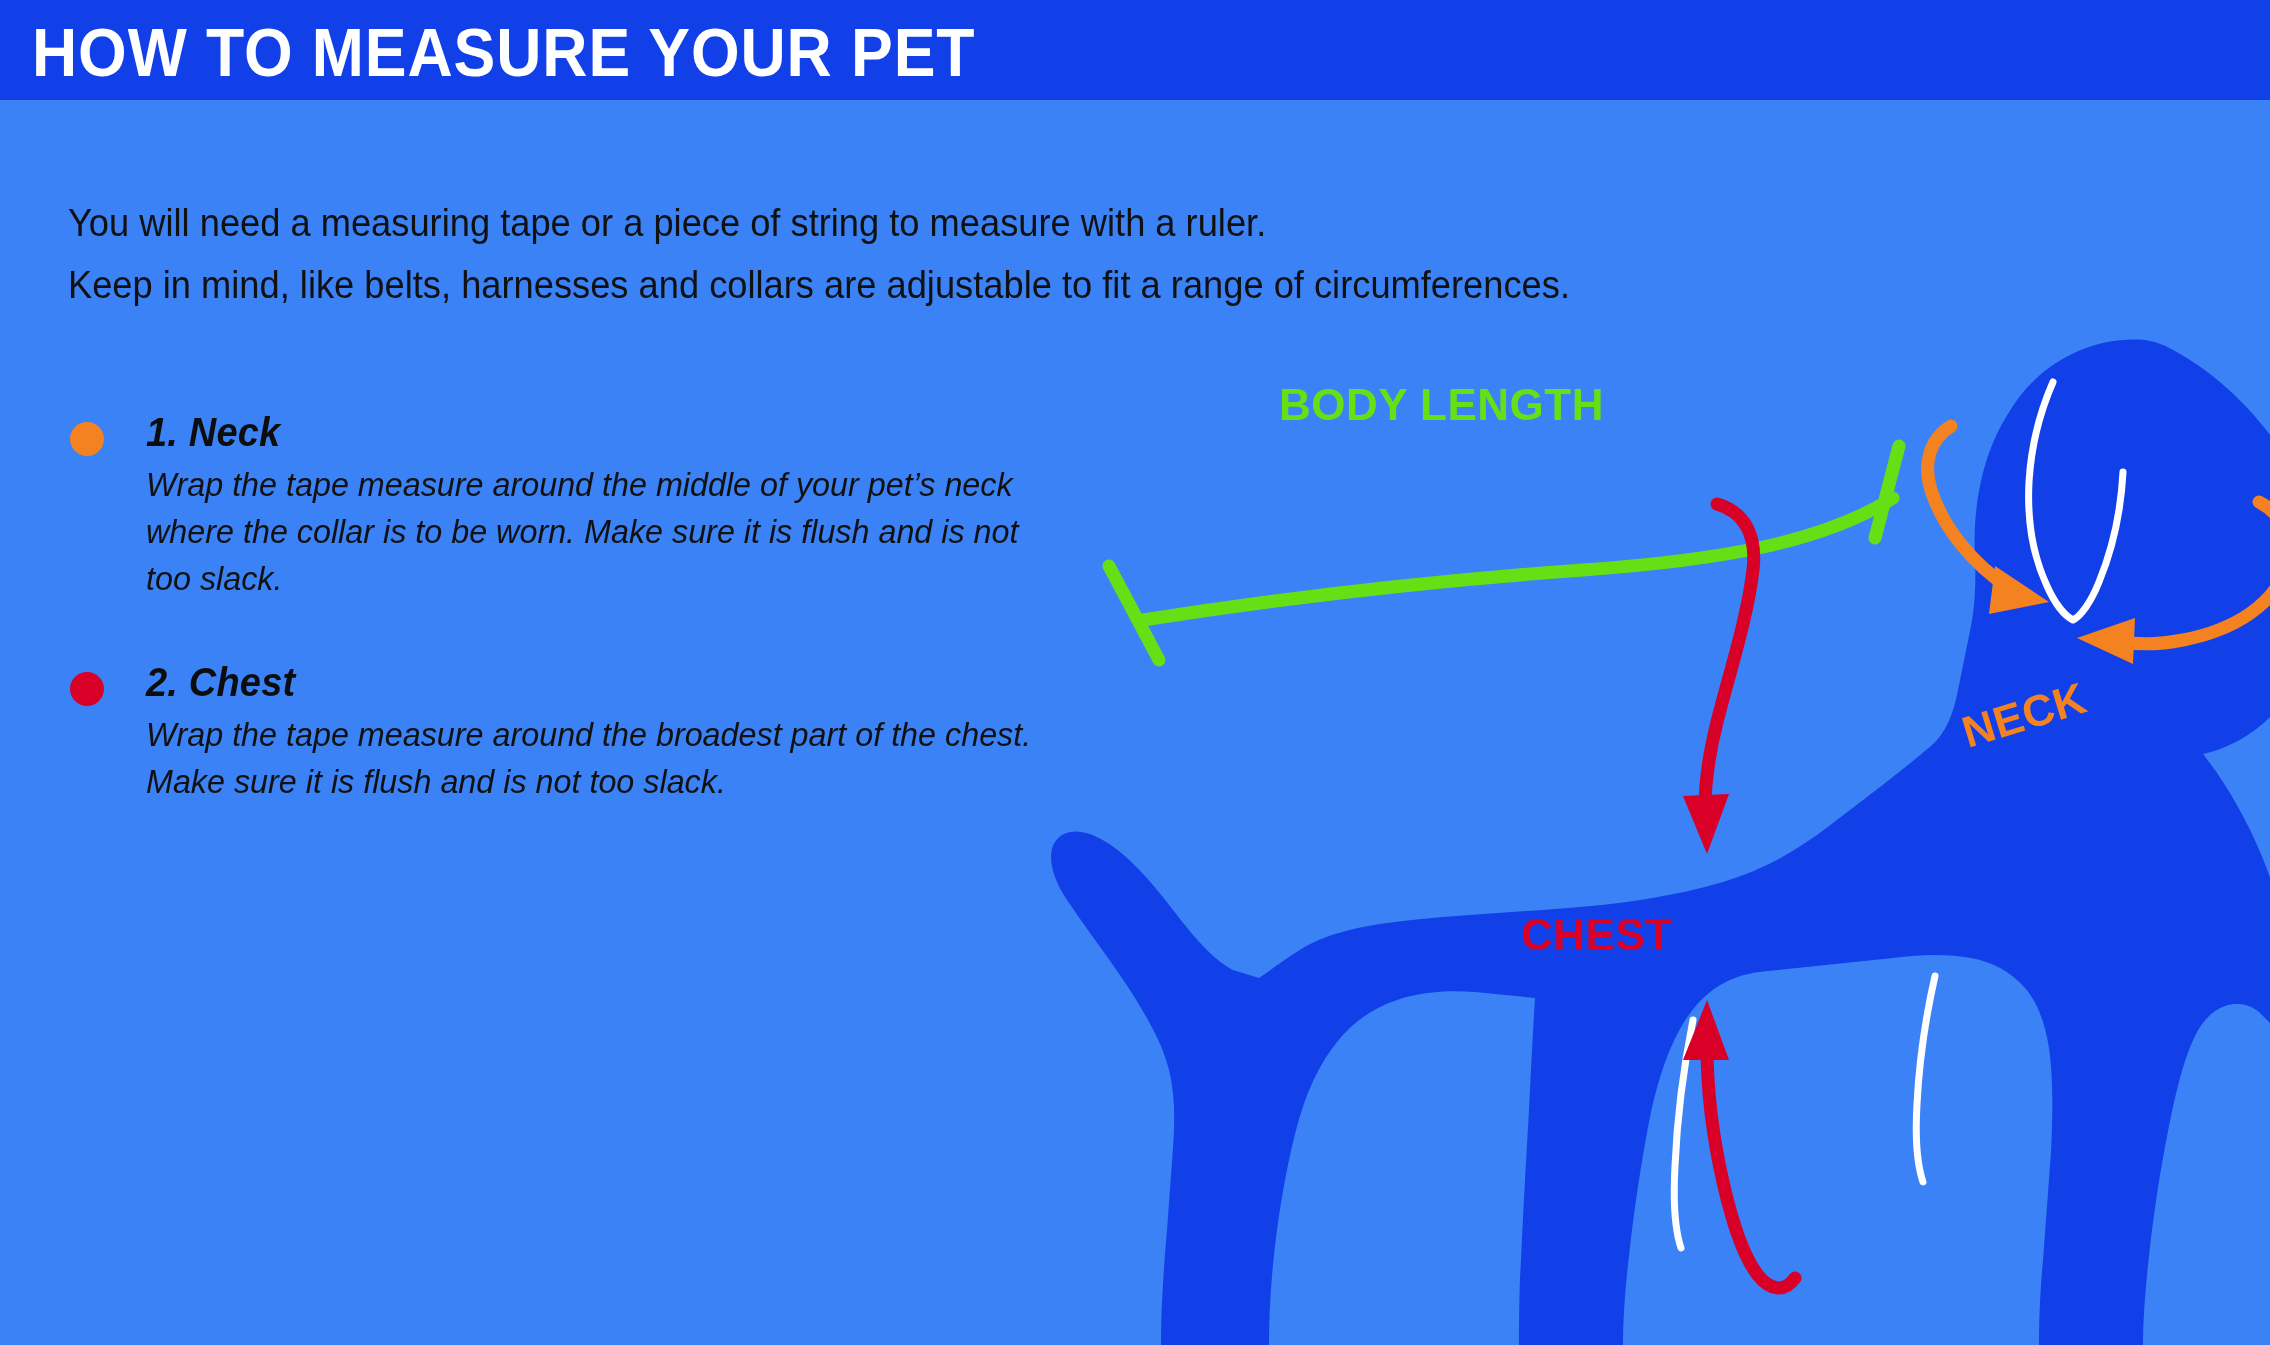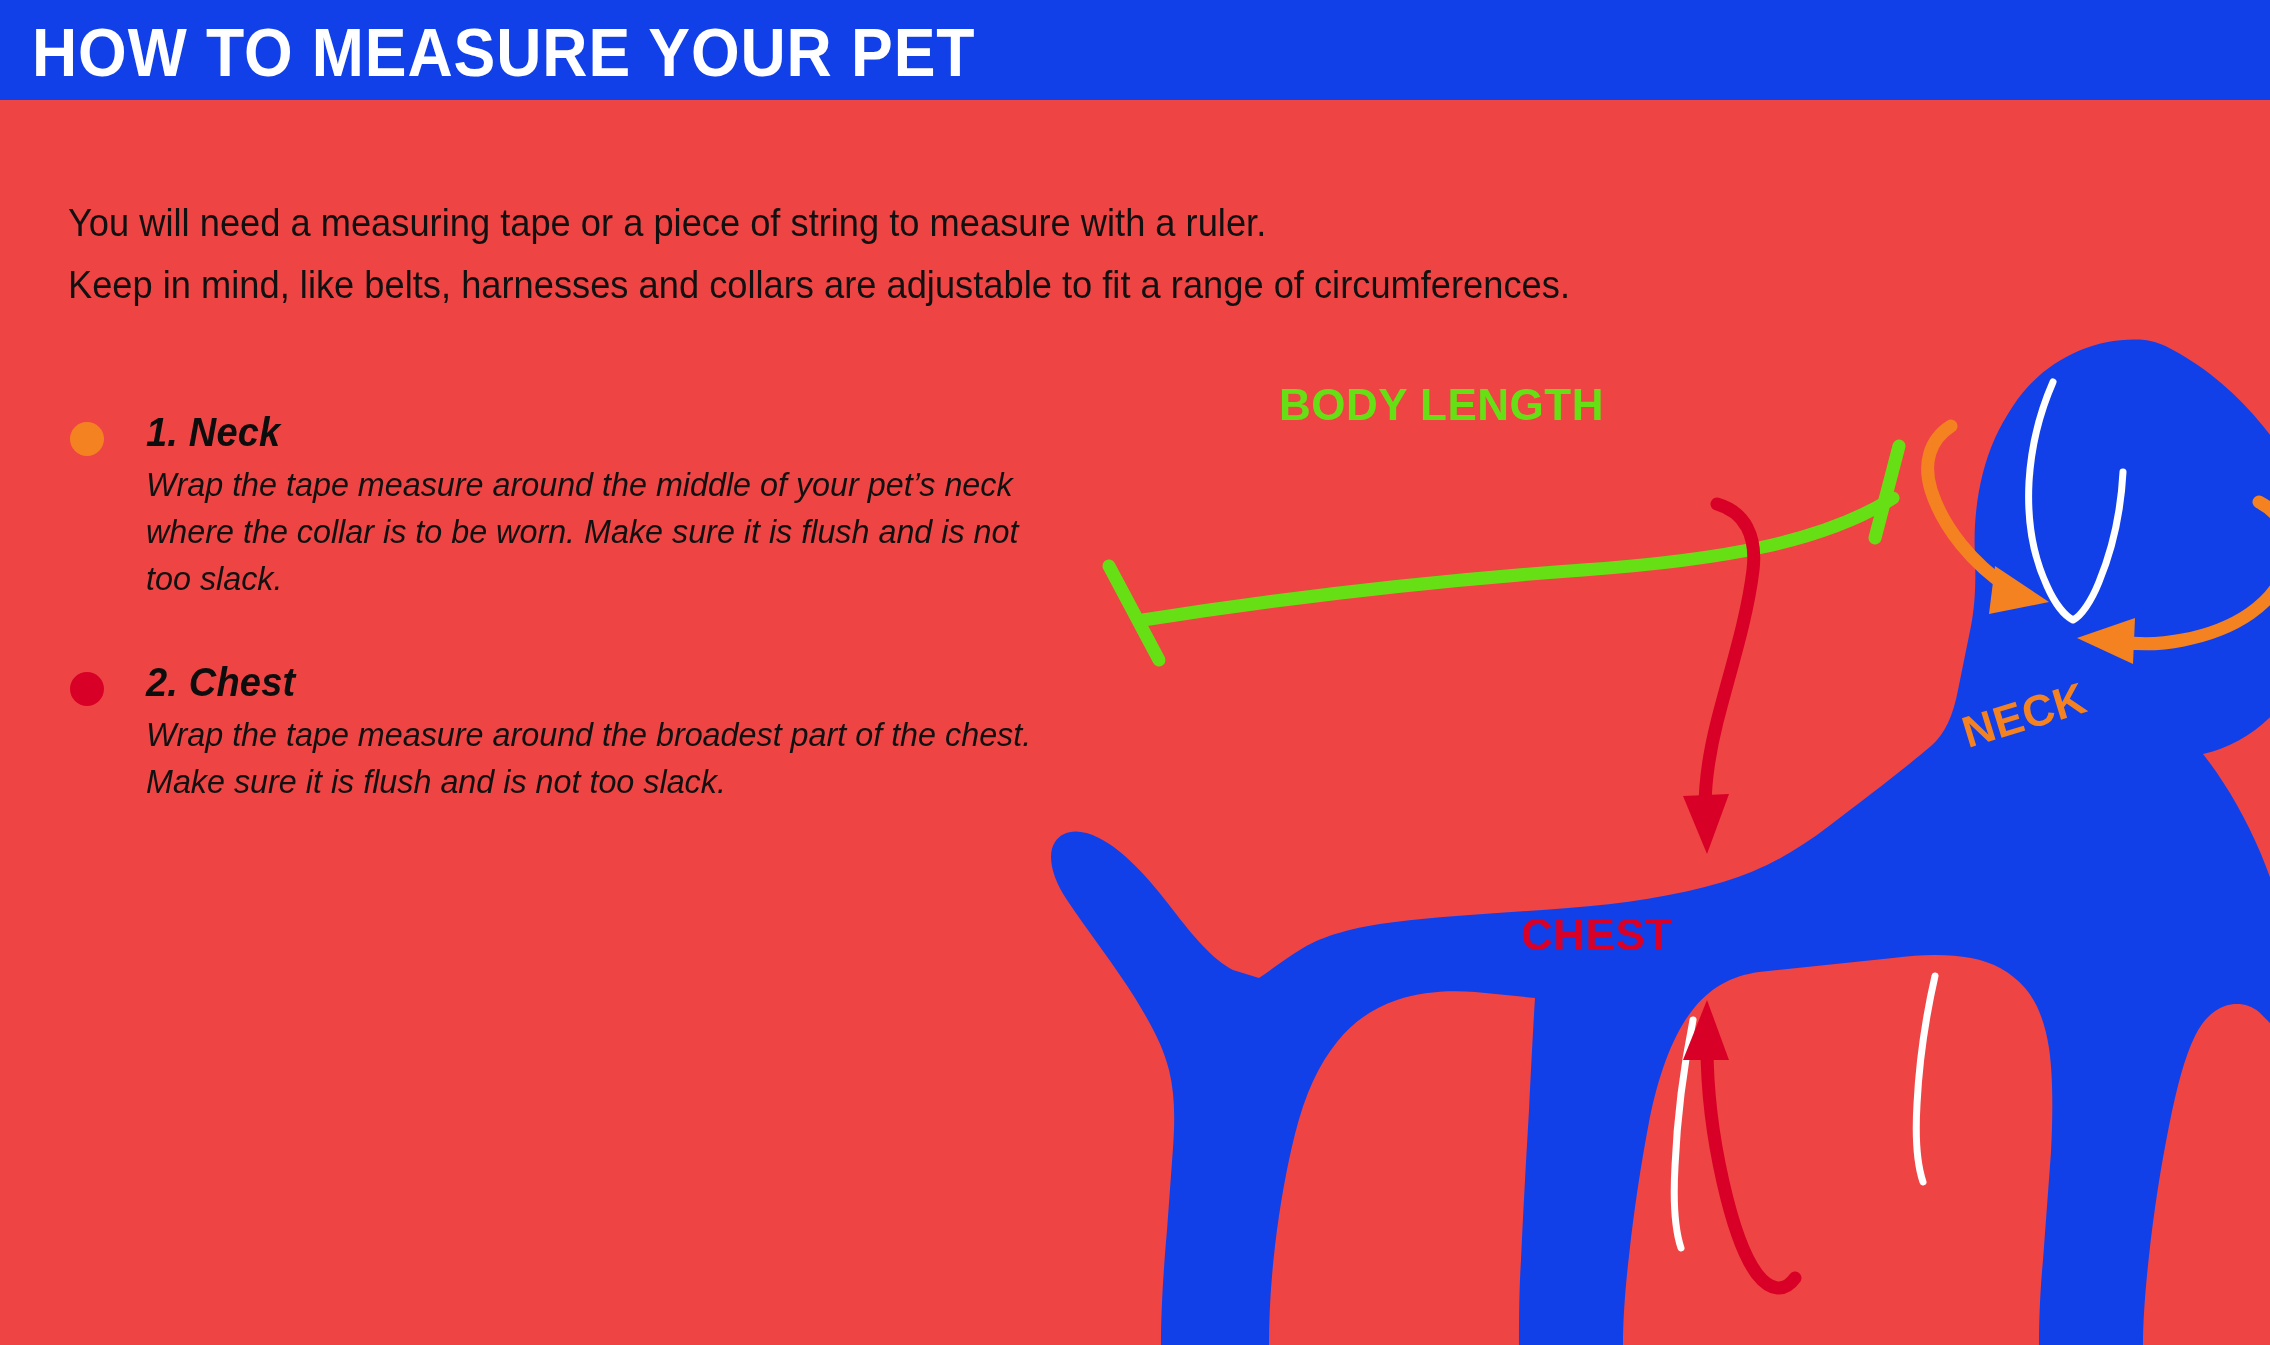--- a/index.html
+++ b/index.html
@@ -106,21 +106,21 @@
 
   .lbl {
     font-family: "Liberation Sans", sans-serif;
     font-weight: bold;
     letter-spacing: 0.5px;
   }
 </style>
 </head>
 <body>
 
-<div id="page" style="background: #ef4444;">
+<div id="page" style="background: #3b82f6;">
 
   <div id="header-bar" style="background: rgb(18, 64, 232);"></div>
   <div id="header-title" style="color: rgb(255, 255, 255);">HOW TO MEASURE YOUR PET</div>
 
   <div id="intro">
     <span class="intro-line">You will need a measuring tape or a piece of string to measure with a ruler.</span>
     <span class="intro-line">Keep in mind, like belts, harnesses and collars are adjustable to fit a range of circumferences.</span>
   </div>
 
   <div id="steps">

